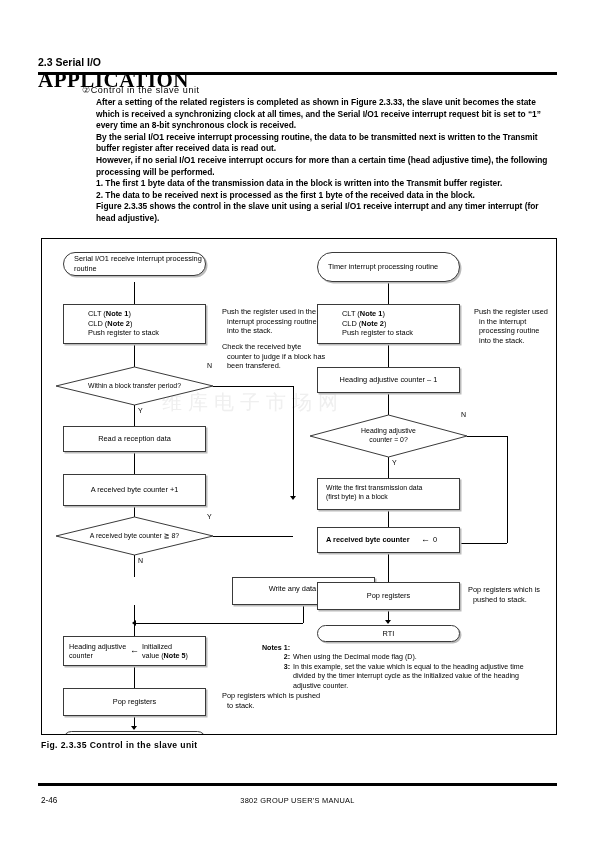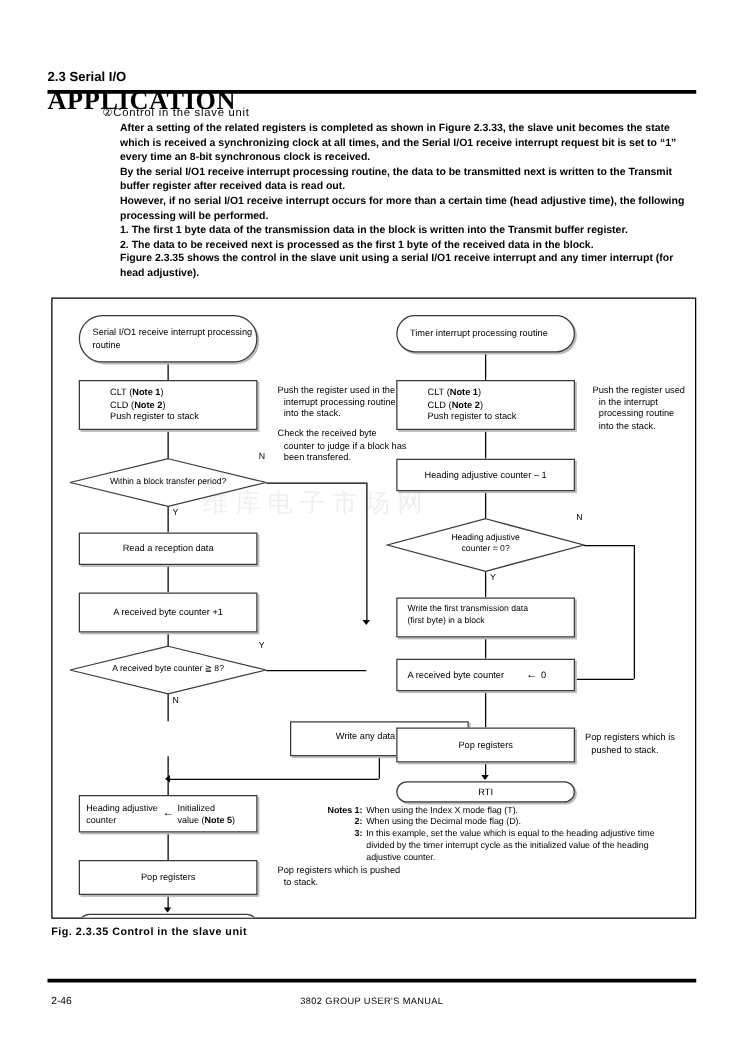--- a/index.html
+++ b/index.html
@@ -86,21 +86,21 @@
   <p class="ind">However, if no serial I/O1 receive interrupt occurs for more than a certain time (head adjustive time), the following processing will be performed.</p>
   <p class="ind">1. The first 1 byte data of the transmission data in the block is written into the Transmit buffer register.</p>
   <p class="ind">2. The data to be received next is processed as the first 1 byte of the received data in the block.</p>
   <p class="ind">Figure 2.3.35 shows the control in the slave unit using a serial I/O1 receive interrupt and any timer interrupt (for head adjustive).</p>
 </div>
 
 <div id="figure-frame">
 
   <div id="watermark">维库电子市场网</div>
 
-  <div class="term lft" style="left:21px;top:13px;width:143px;height:38px;">Serial I/O1 receive interrupt processing routine</div>
+  <div class="term lft" style="left:21px;top:13px;width:143px;height:24px;">Serial I/O1 receive interrupt processing routine</div>
 
   <div class="ln lnv" style="left:92px;top:43px;height:22px;"></div>
 
   <div class="node blk" style="left:21px;top:65px;width:143px;height:40px;padding-left:24px;text-align:left;">
     <div>CLT (<b>Note 1</b>)</div>
     <div>CLD (<b>Note 2</b>)</div>
     <div>Push register to stack</div>
   </div>
 
   <div class="ln lnv" style="left:92px;top:105px;height:23px;"></div>
@@ -217,21 +217,21 @@
   <div class="ln lnv" style="left:346px;top:218px;height:21px;"></div>
 
   <div class="node blk" style="left:275px;top:239px;width:143px;height:32px;padding-left:8px;text-align:left;font-size:6.9px;line-height:9.4px;">
     <div>Write the first transmission data</div>
     <div>(first byte) in a block</div>
   </div>
 
   <div class="ln lnv" style="left:346px;top:271px;height:17px;"></div>
 
   <div class="node" style="left:275px;top:288px;width:143px;height:26px;padding:0 8px;">
-    <span style="flex:1;text-align:left;">A received byte counter</span>
+    <span style="flex:1;text-align:left;font-weight:bold;">A received byte counter</span>
     <span style="font-size:9px;padding:0 3px;">←</span>
     <span style="padding-right:14px;">0</span>
   </div>
 
   <div class="ln lnv" style="left:346px;top:314px;height:29px;"></div>
 
   <div class="node" style="left:275px;top:343px;width:143px;height:28px;">Pop registers</div>
 
   <div class="ln lnv" style="left:346px;top:371px;height:13px;"></div>
   <div class="arrow" style="left:343px;top:381px;"></div>
@@ -241,21 +241,20 @@
   <div class="note-txt" style="left:432px;top:68px;width:78px;">
     <span class="bullet">Push the register used in the interrupt processing routine into the stack.</span>
   </div>
   <div class="note-txt" style="left:426px;top:346px;width:82px;">
     <span class="bullet">Pop registers which is pushed to stack.</span>
   </div>
 
   <div id="notes">
     <div class="nrow">
       <span class="nlabel" style="width:36px;"><b>Notes</b> <b>1:</b></span>
-      <span class="nbody">When using the Index X mode flag (T).</span>
     </div>
     <div class="nrow">
       <span class="nlabel" style="width:36px;"><b>2:</b></span>
       <span class="nbody">When using the Decimal mode flag (D).</span>
     </div>
     <div class="nrow">
       <span class="nlabel" style="width:36px;"><b>3:</b></span>
       <span class="nbody">In this example, set the value which is equal to the heading adjustive time divided by the timer interrupt cycle as the initialized value of the heading adjustive counter.</span>
     </div>
     <div class="nrow">

